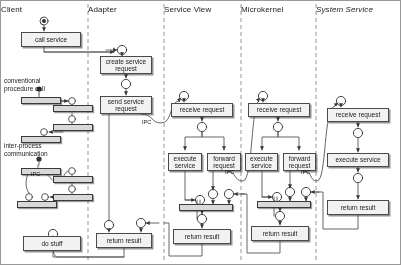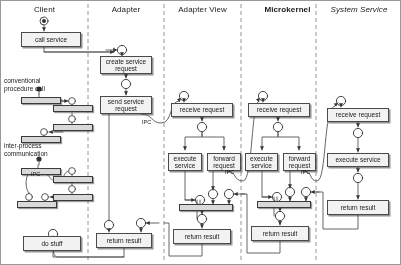--- a/index.html
+++ b/index.html
@@ -8,21 +8,21 @@
     background-color:#ffffff;
     background-image:radial-gradient(#c9c9c9 0.5px, transparent 0.6px);
     background-size:4px 4px;
     background-position:1px 1px;
     font-family:"Liberation Sans", sans-serif;
     border:1px solid #999;
     box-sizing:border-box;
   }
   #svg{position:absolute;left:0;top:0;width:401px;height:265px;}
   .lane-label{
-    position:absolute;font-size:8px;color:#1a1a1a;text-align:center;
+    position:absolute;font-size:8px;color:#1a1a1a;text-align:left;
     white-space:nowrap;letter-spacing:0.1px;
   }
   .act{
     position:absolute;box-sizing:border-box;
     background:#f2f2f2;border:1px solid #4a4a4a;
     box-shadow:1.5px 1.5px 0 rgba(60,60,60,0.55);
     font-size:6.5px;color:#1a1a1a;text-align:center;
     display:flex;align-items:center;justify-content:center;
     line-height:1.12;padding:0 1px;
   }
@@ -191,22 +191,22 @@
       <path d="M60,196 L49,196" marker-end="url(#ah)"></path>
       <line x1="28" y1="199.4" x2="28" y2="201"></line>
       <line x1="44" y1="199.4" x2="44" y2="201"></line>
       <line x1="37" y1="164" x2="37" y2="168"></line>
       <line x1="28" y1="192" x2="28" y2="192.6"></line>
     </g>
   </svg>
 
   <div class="lane-label" style="left:0px;top:4px;width:87px;">Client</div>
   <div class="lane-label" style="left:87px;top:4px;width:76px;">Adapter</div>
-  <div class="lane-label" style="left:163px;top:4px;width:77px;">Adapter View</div>
-  <div class="lane-label" style="left:249px;top:4px;width:75px;font-weight:bold;">Microkernel</div>
+  <div class="lane-label" style="left:163px;top:4px;width:77px;">Service View</div>
+  <div class="lane-label" style="left:240px;top:4px;width:75px;">Microkernel</div>
   <div class="lane-label" style="left:315px;top:4px;width:86px;font-style:italic;">System Service</div>
 
   <div class="act" style="left:20px;top:31px;width:60px;height:15px;">
       <span>call service</span>
     </div>
   <div class="act" style="left:22px;top:235px;width:58px;height:15px;">
       <span>do stuff</span>
     </div>
 
   <div class="act" style="left:99px;top:55px;width:52px;height:18px;">

